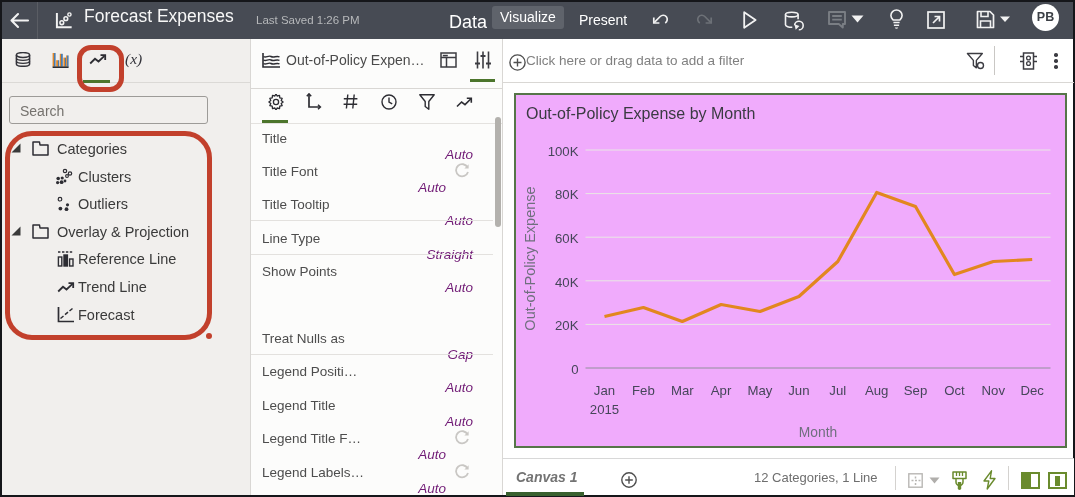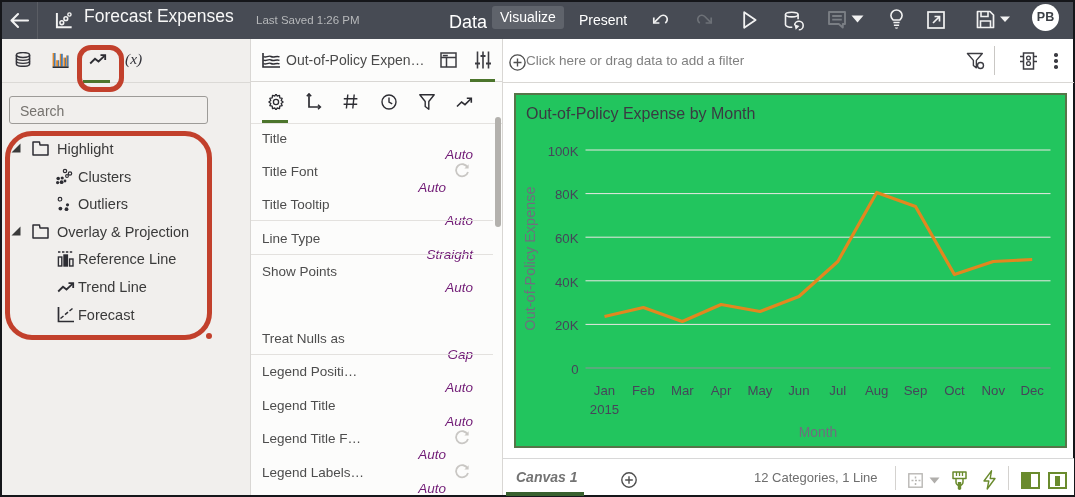--- a/index.html
+++ b/index.html
@@ -17,33 +17,33 @@
 
 #leftpanel { position:absolute; left:2px; top:39px; width:248px; height:456px; background:#f1efed; }
 #ltabs { position:absolute; left:0; top:0; width:248px; height:44px; border-bottom:1px solid #dbd9d6; }
 #lsearch { position:absolute; left:7px; top:57px; width:199px; height:28px; border:1px solid #9d9b98; border-radius:3px; background:#f1efed; }
 #lsearch span { position:absolute; left:10px; top:6px; font-size:14px; color:#75726e;text-align:right; }
 .treerow { position:absolute; left:0; font-size:14.5px; color:#3a3a3a; }
 
 .redbox { position:absolute; border:5px solid #c2402c; background:transparent; }
 
 #midpanel { position:absolute; left:250px; top:39px; width:252px; height:456px; background:#fcfcfb; border-left:1px solid #d9d7d4; }
-#mid-head { position:absolute; left:0; top:0; width:252px; height:43px; border-bottom:1px solid #d9d7d4; }
+#mid-head { position:absolute; left:0; top:0; width:252px; height:50px; border-bottom:1px solid #d9d7d4; }
 #mid-title { position:absolute; left:35px; top:13px; font-size:14px; color:#4a4a4a; width:176px; white-space:nowrap; overflow:hidden; }
 #mid-subtabs { position:absolute; left:0; top:44px; width:252px; height:41px; border-bottom:1px solid #e4e2df; }
 .prow { position:absolute; left:11px; width:211px; height:33px; font-size:13.5px; }
 .prow .lab { position:absolute; left:0; top:9px; color:#4d4d4d; }
 .prow .val { position:absolute; right:0; top:25px; color:#701a75;font-style:italic; }
 .psep { position:absolute; left:0; width:242px; height:1px; background:#e3e1de; }
 #mscroll { position:absolute; left:244px; top:78px; width:5.5px; height:110px; background:#b3b1ad; border-radius:3px; }
 
 #rightarea { position:absolute; left:502px; top:39px; width:571px; height:456px; background:#fff; border-left:1px solid #d9d7d4; }
 #filterbar { position:absolute; left:0; top:0; width:571px; height:44px; border-bottom:1px solid #d9d7d4; }
 #filtertext { position:absolute; left:23px; top:14px; font-size:13.5px; color:#808080; }
-#vizbox { position:absolute; left:11px; top:54px; width:553px; height:355px; border:2px solid #567549; background:#22c55e; }
+#vizbox { position:absolute; left:11px; top:54px; width:553px; height:355px; border:2px solid #567549; background:#f0abfc; }
 #viztitle { position:absolute; left:10px; top:10px; font-size:16px; color:#3a3a42; }
 #bottombar { position:absolute; left:0; top:419px; width:571px; height:37px; border-top:1px solid #d8d8d8; background:#fff; }
 #canvas1 { position:absolute; left:13px; top:10px; font-size:14px; font-weight:bold; color:#737373;font-style:italic; }
 #canvas1-under { position:absolute; left:3px; top:33px; width:78px; height:4px; background:#39612f; }
 #statustext { position:absolute; left:251px; top:11px; font-size:13px; color:#6e6e6e; }
 svg { display:block; }
 .icon { position:absolute; }
 </style>
 </head>
 <body>
@@ -129,21 +129,21 @@
       <path d="M1.2 9.5 L6 4.8 L9.5 7.5 L15.5 1.8" stroke="#2d2d33" stroke-width="1.8" fill="none"></path>
       <path d="M11.5 1.2 H16.2 V5.9" stroke="#2d2d33" stroke-width="1.8" fill="none"></path>
     </svg>
     <div class="abs" style="left:123px;top:11px;font-size:15.5px;font-style:italic;color:#33333a;font-family:'Liberation Serif',serif;">(x)</div>
     <div class="abs" style="left:80.5px;top:41px;width:27px;height:3px;background:#4c752c;"></div>
   </div>
   <div id="lsearch">
       <span>Search</span>
     </div>
 
-  <div class="treerow" style="left:55px;top:102px;">Highlight</div>
+  <div class="treerow" style="left:55px;top:102px;">Categories</div>
   <div class="treerow" style="left:76px;top:130px;">Clusters</div>
   <div class="treerow" style="left:76px;top:157px;">Outliers</div>
   <div class="treerow" style="left:55px;top:185px;">Overlay &amp; Projection</div>
   <div class="treerow" style="left:76px;top:212px;">Reference Line</div>
   <div class="treerow" style="left:76px;top:240px;">Trend Line</div>
   <div class="treerow" style="left:76px;top:268px;">Forecast</div>
 
   <svg class="icon" style="left:9px;top:104px" width="10" height="10" viewBox="0 0 10 10">
       <path d="M0.5 9.5 H9.5 V0.5 Z" fill="#3a3a3a"></path>
     </svg>

